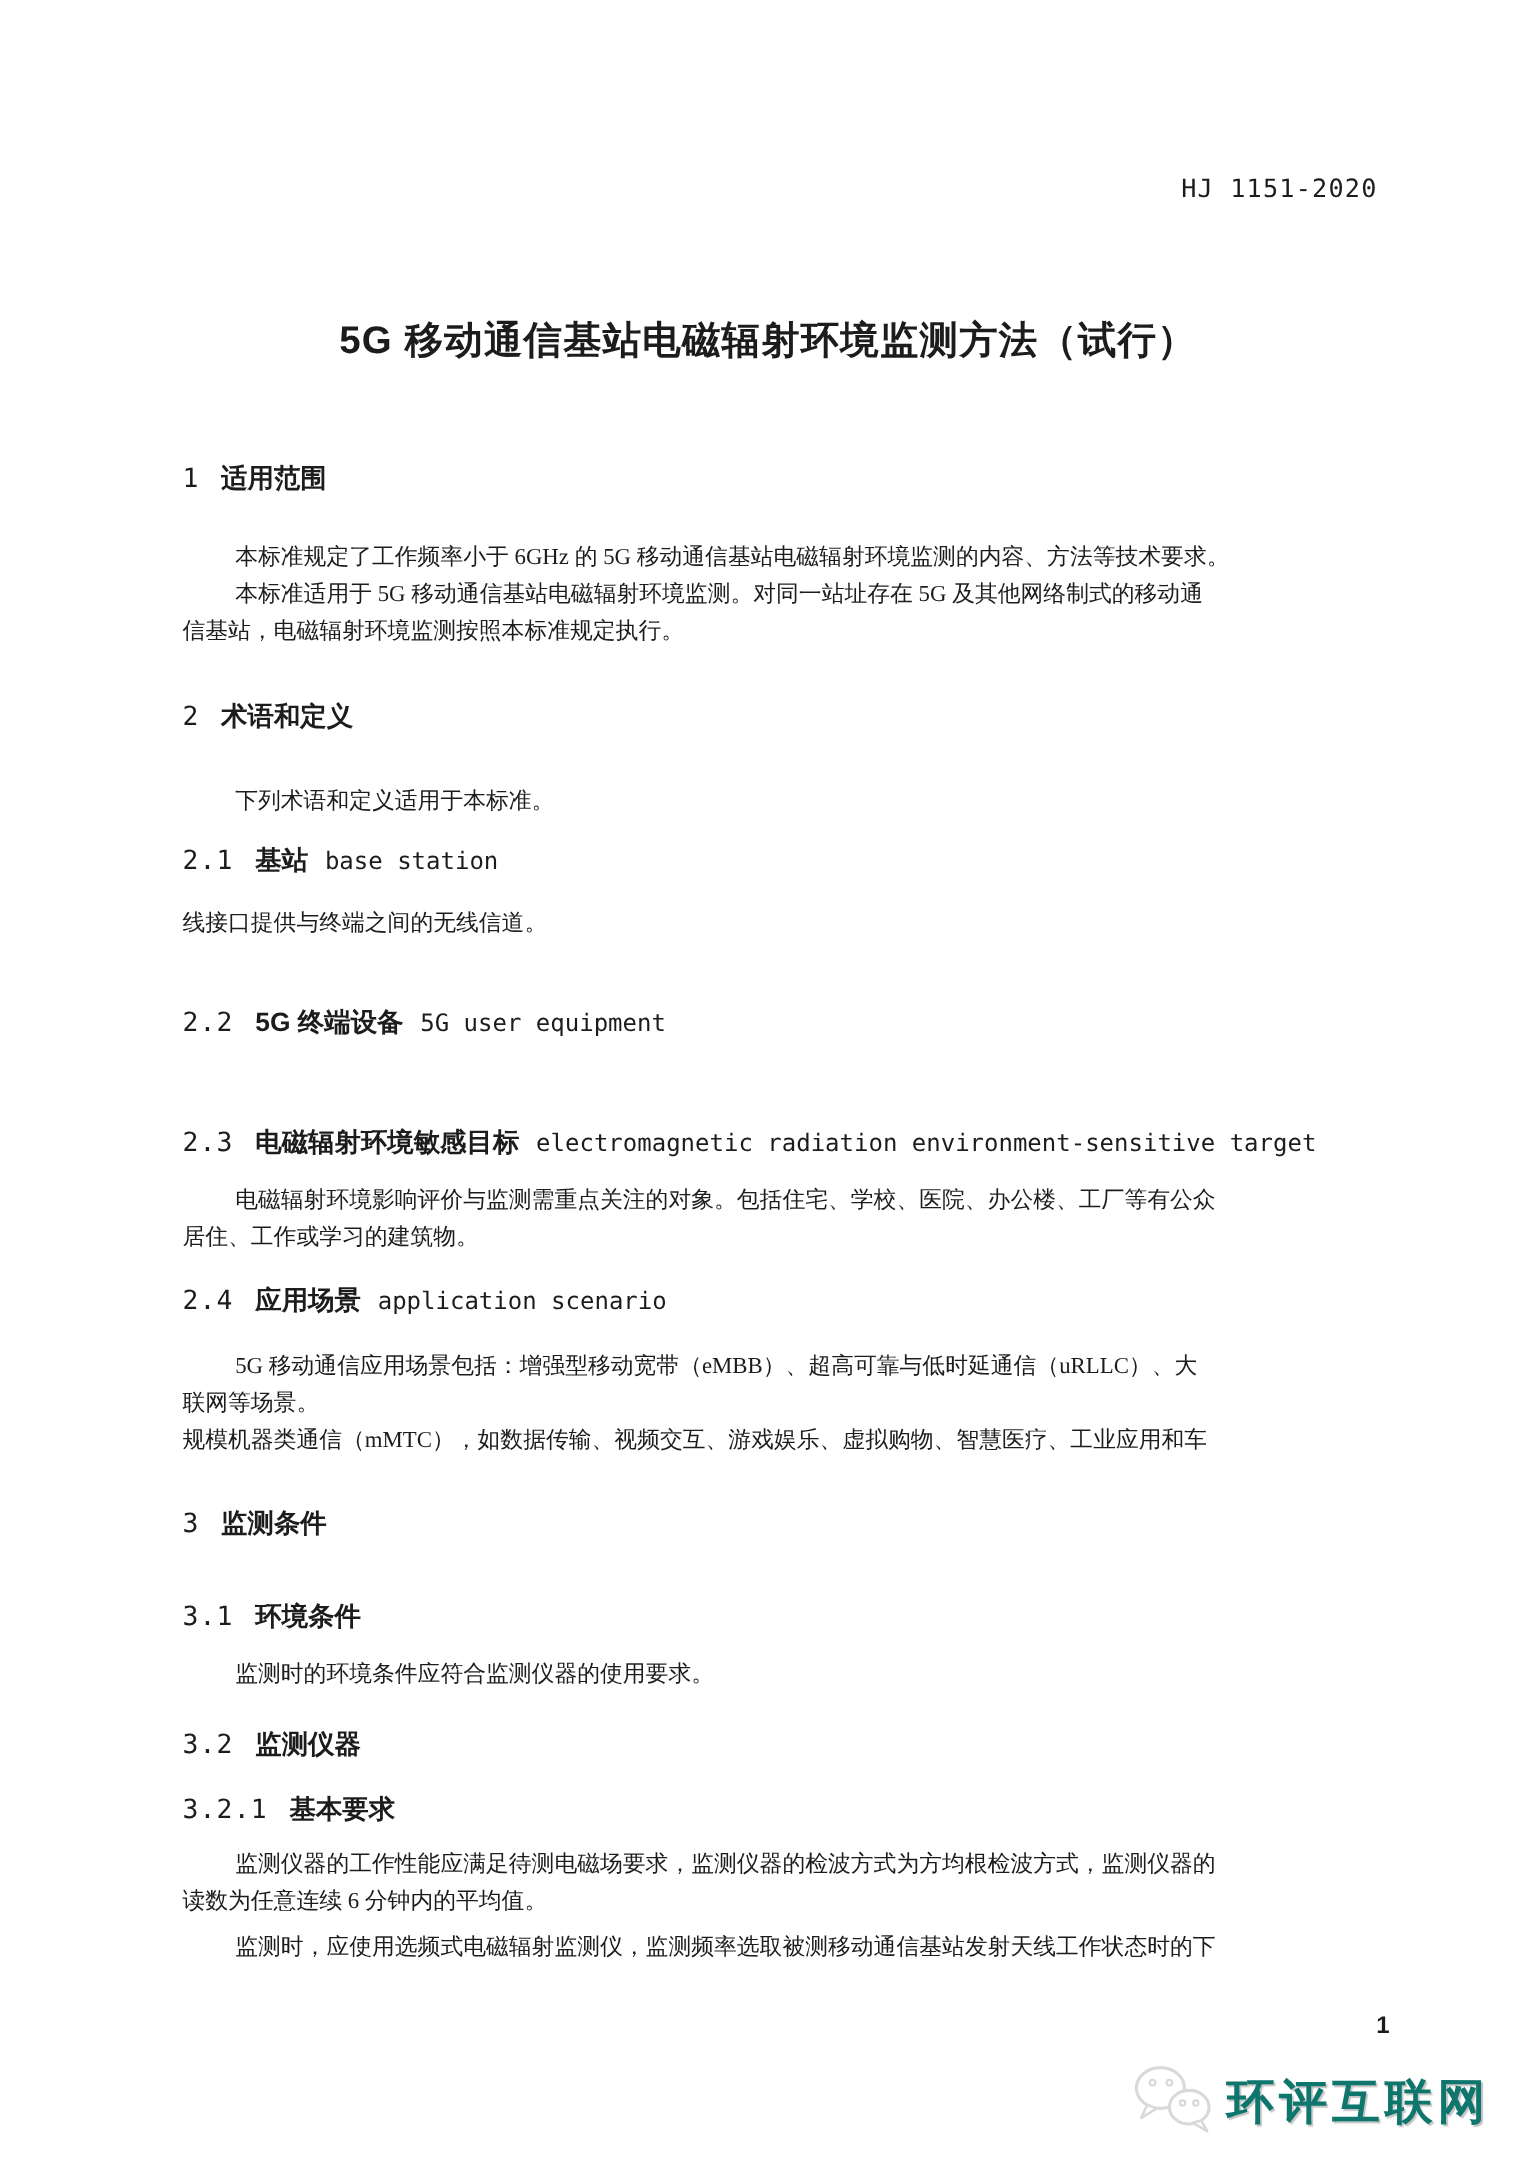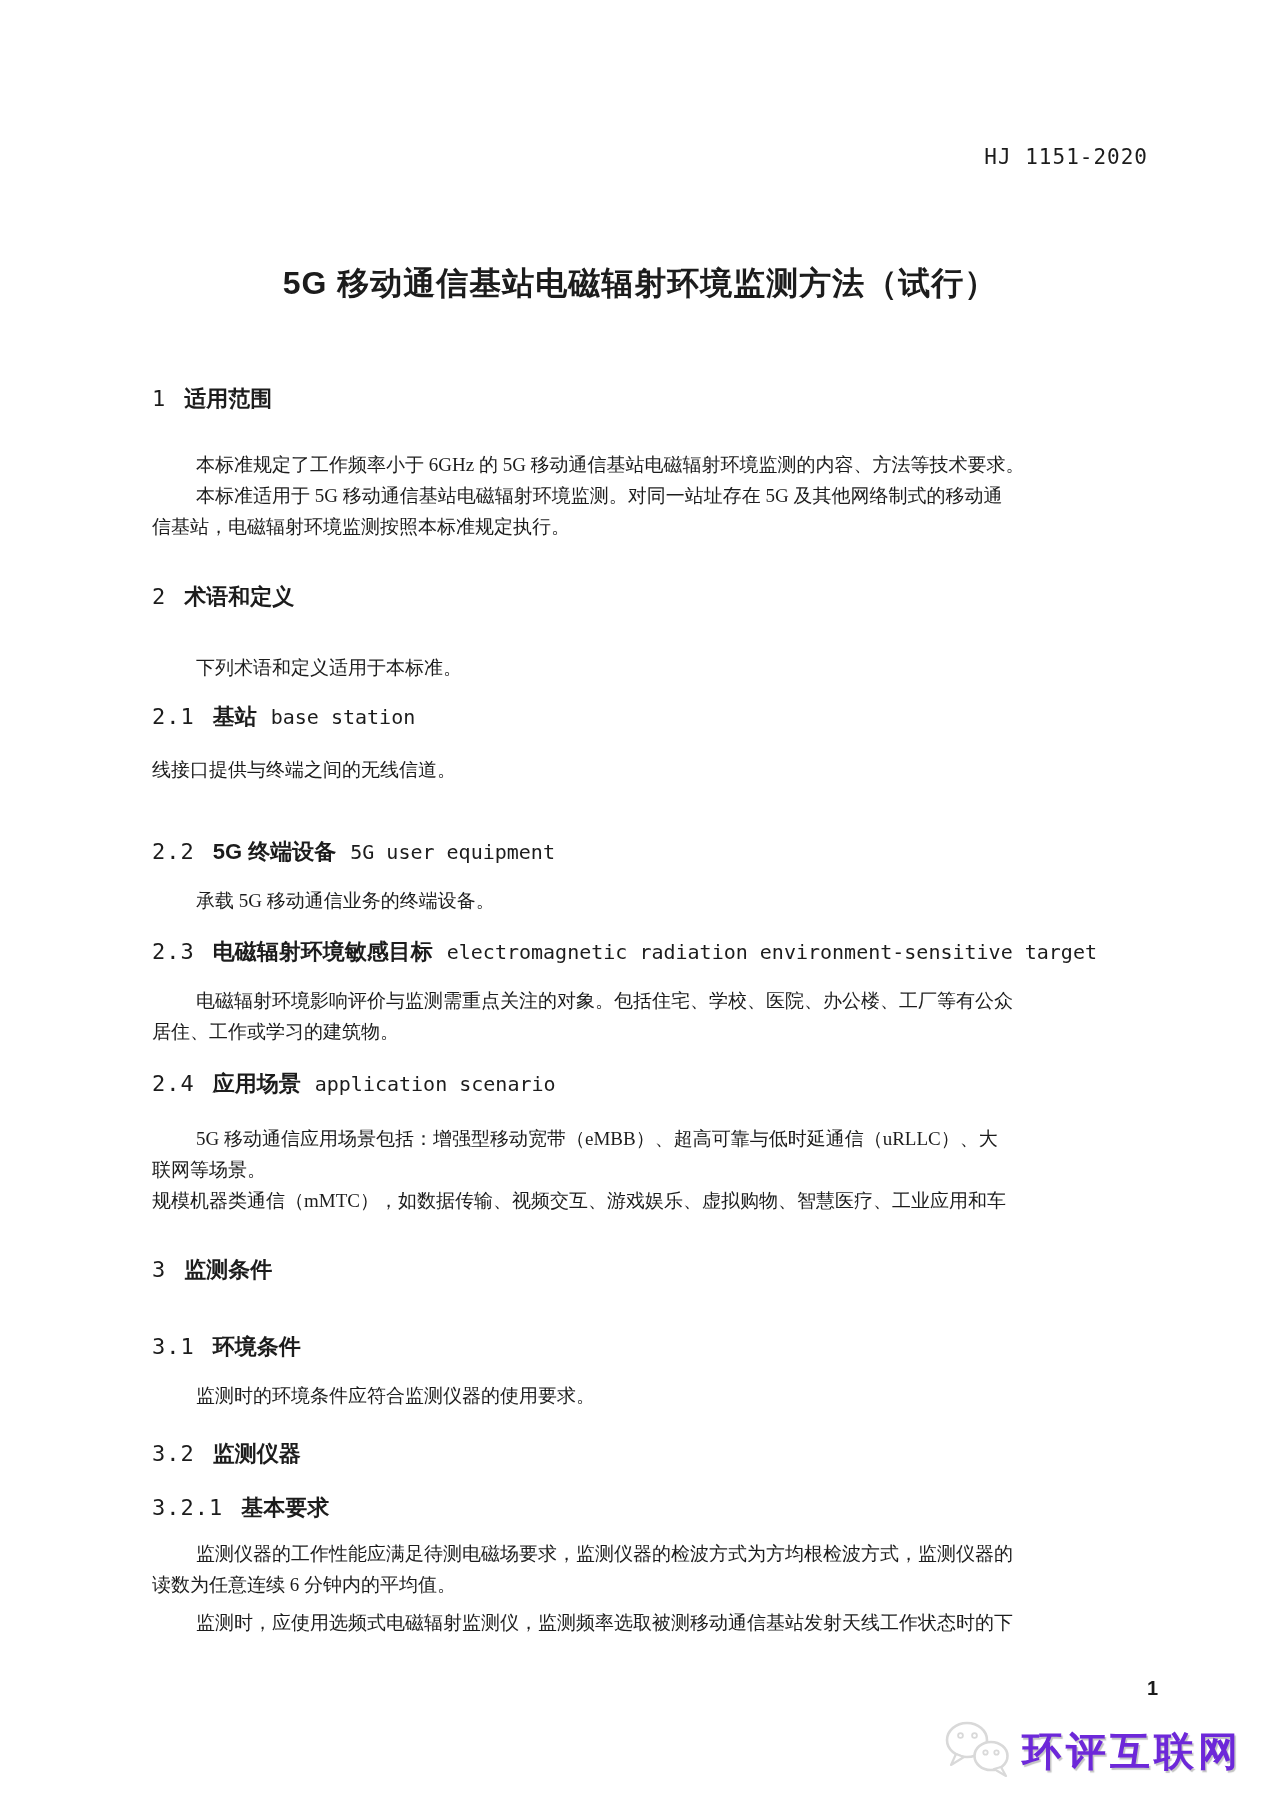--- a/index.html
+++ b/index.html
@@ -72,21 +72,21 @@
     top: 1720px; right: 38px; left: auto;
     display: flex;
     align-items: center;
     gap: 10px;
   }
   .watermark-text {
     font-family: Liberation Serif, serif;
     font-weight: bold;
     font-size: 40px;
     letter-spacing: 4px;
-    color: #6d28d9;
+    color: #0f766e;
     text-shadow: 1.5px 1.5px 1px #c3c3c3, -0.5px -0.5px 0 #ffffff;
     white-space: nowrap;
   }
 </style>
 </head>
 <body>
 
 <div class="page">
 
   <div class="doc-code">HJ 1151-2020</div>
@@ -119,23 +119,20 @@
   </div>
 
   <div class="abs para" style="top:754px">
     <div class="line">线接口提供与终端之间的无线信道。</div>
   </div>
 
   <div class="abs heading" style="top:837px">
     <span class="num">2.2</span><span>5G 终端设备</span><span class="en">5G user equipment</span>
   </div>
 
-  <div class="abs para" style="top:885px">
-    <div class="line ind">承载 5G 移动通信业务的终端设备。</div>
-  </div>
 
   <div class="abs heading" style="top:937px">
     <span class="num">2.3</span><span>电磁辐射环境敏感目标</span><span class="en">electromagnetic radiation environment-sensitive target</span>
   </div>
 
   <div class="abs para" style="top:985px">
     <div class="line ind">电磁辐射环境影响评价与监测需重点关注的对象。包括住宅、学校、医院、办公楼、工厂等有公众</div>
     <div class="line">居住、工作或学习的建筑物。</div>
   </div>
 

